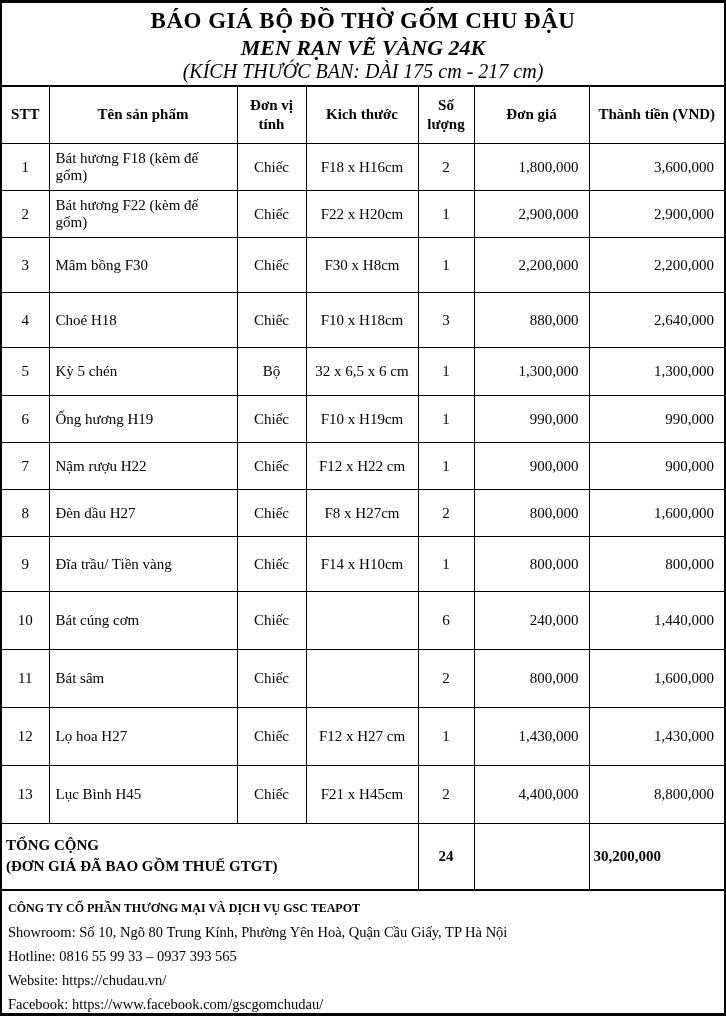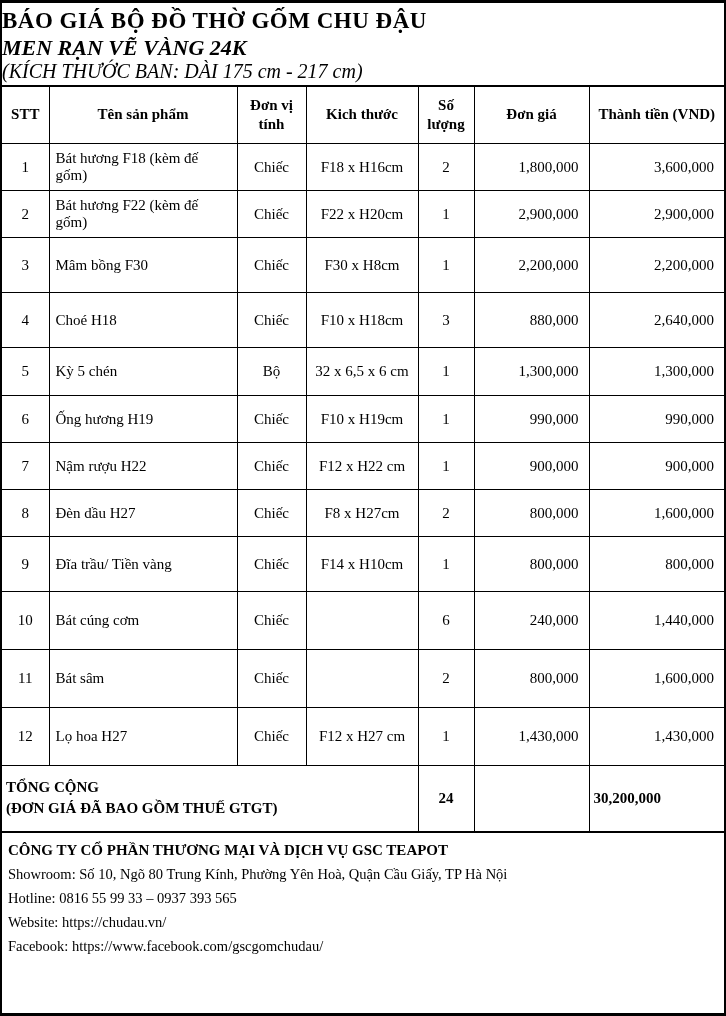--- a/index.html
+++ b/index.html
@@ -11,21 +11,21 @@
     border-bottom-width:3px;
     background:#fff;
     color:#000;
     font-family:"Liberation Serif", serif;
     display:flex;
     flex-direction:column;
     overflow:hidden;
   }
   
   .title-block {
-    text-align:left;
+    text-align:center;
     padding:4px 0 3px;
     border-bottom:2px solid #000;
   }
   .doc-title   { font-size:23px; font-weight:bold; line-height:28px; letter-spacing:0.5px; }
   .doc-subtitle{ font-size:22px; font-weight:bold; font-style:italic; line-height:25px; }
   .doc-note    { font-size:20px; font-style:italic; line-height:22px; }
 
   
   table {
     width:722px;
@@ -74,21 +74,21 @@
   .total-qty    { text-align:center; font-weight:bold;margin-left:10px; }
   .total-amount { text-align:left; font-weight:bold; padding-right:28px; }
 
   
   .footer {
     flex:1;
     padding:5px 6px 4px;
     font-size:14.5px;
     line-height:24px;
   }
-  .footer-company { font-weight:bold; font-size:15px; }
+  .footer-company { font-weight:bold; font-size:12px; }
 </style>
 </head>
 <body>
 
 <div class="page">
 
   <div class="title-block">
     <div class="doc-title">BÁO GIÁ BỘ ĐỒ THỜ GỐM CHU ĐẬU</div>
     <div class="doc-subtitle">MEN RẠN VẼ VÀNG 24K</div>
     <div class="doc-note">(KÍCH THƯỚC BAN: DÀI 175 cm - 217 cm)</div>
@@ -229,20 +229,29 @@
   <tr>
     <td>12</td>
     <td>Lọ hoa H27</td>
     <td>Chiếc</td>
     <td>F12 x H27 cm</td>
     <td>1</td>
     <td>1,430,000</td>
     <td>1,430,000</td>
   </tr>
 
+  <tr>
+    <td>13</td>
+    <td>Lục Bình H45</td>
+    <td>Chiếc</td>
+    <td>F21 x H45cm</td>
+    <td>2</td>
+    <td>4,400,000</td>
+    <td>8,800,000</td>
+  </tr>
 </tbody>
     <tbody>
       <tr class="total-row">
         <td class="total-label" colspan="4">
           <span style="display:block">TỔNG CỘNG</span>
           <span style="display:block">(ĐƠN GIÁ ĐÃ BAO GỒM THUẾ GTGT)</span>
         </td>
         <td class="total-qty">24</td>
         <td></td>
         <td class="total-amount">30,200,000</td>

